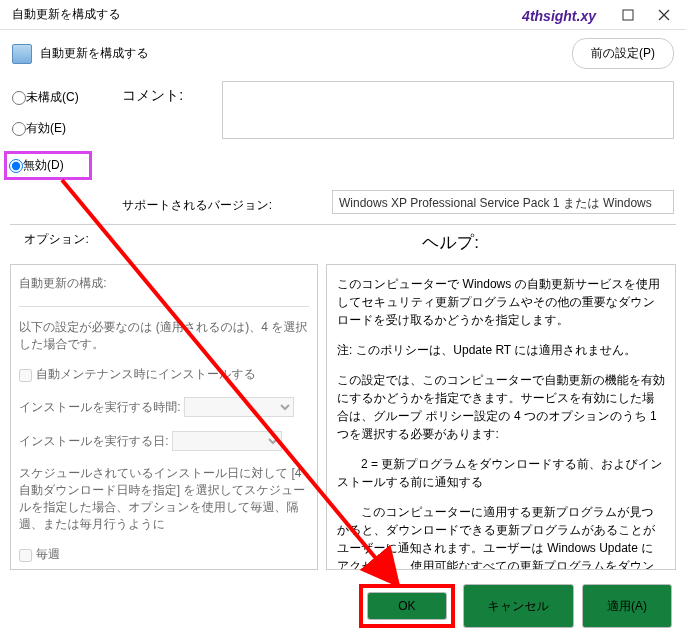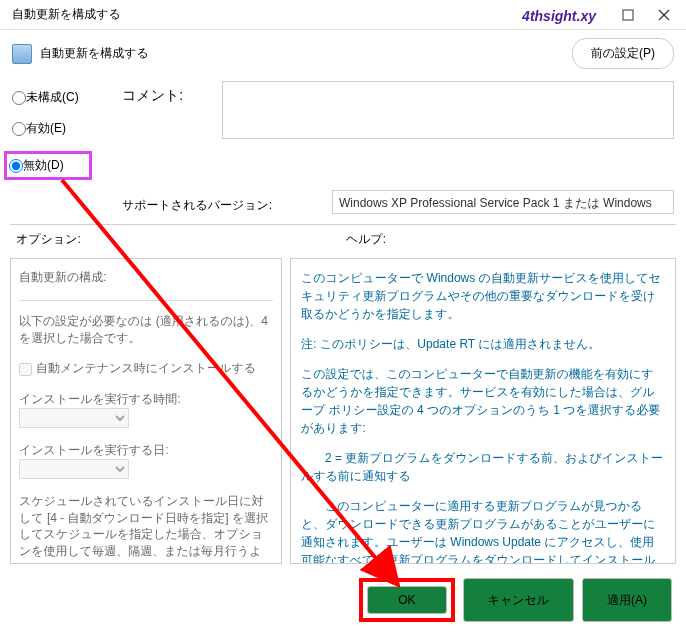--- a/index.html
+++ b/index.html
@@ -25,30 +25,30 @@
 
 .comment-label { width: 100px; font-size: 14px; padding-top: 6px; }
 .comment-area { flex: 1; height: 58px; border: 1px solid #ccc; background: #fff; resize: none; }
 
 .support-row { display: flex; align-items: flex-end; padding: 6px 12px 10px 12px; }
 .support-label { width: 210px; font-size: 12px; }
 .support-text { flex: 1; height: 24px; border: 1px solid #ccc; padding: 4px 6px; font-size: 12px; color: #333; overflow: hidden; line-height: 1.4; }
 
 .divider { height: 1px; background: #d0d0d0; margin: 0 10px; }
 
-.section-labels { display: flex; padding: 6px 16px; }
+.section-labels { display: flex; padding: 6px 24px; gap: 44px; }
 .section-labels .lbl-left { width: 330px; font-size: 12px; }
-.section-labels .lbl-right { font-size: 12px; }
+.section-labels .lbl-right { font-size: 17px; margin-left: 24px; }
 
 .panels { display: flex; padding: 4px 10px; gap: 8px; }
-.panel-left { width: 272px; height: 306px; border: 1px solid #ccc; padding: 10px 8px; overflow: hidden; position: relative; color: #6a6a6a; }
+.panel-left { width: 308px; height: 306px; border: 1px solid #ccc; padding: 10px 8px; overflow: hidden; position: relative; color: #6a6a6a; }
 .panel-left .row { margin-bottom: 14px; line-height: 1.4; }
 .panel-left select { border: 1px solid #ccc; background: #f5f5f5; width: 110px; height: 20px; font-size: 12px; }
 .panel-left input[type=checkbox] { margin-right: 4px; vertical-align: middle; }
-.panel-right { flex: 1; height: 306px; border: 1px solid #ccc; padding: 10px 10px; overflow: hidden; font-size: 12px; line-height: 1.5; color: #0369a1; }
+.panel-right { flex: 1; height: 306px; border: 1px solid #ccc; padding: 10px 10px; overflow: hidden; font-size: 12px; line-height: 1.5; color: #000000; }
 .panel-right p { margin-bottom: 12px; }
 
 .footer { display: flex; justify-content: flex-end; gap: 8px; padding: 10px 14px; }
 .footer button { padding: 6px 24px; background: #15803d; border: 1px solid #bbb; border-radius: 3px; font-size: 12px; }
 .ok-highlight { border: 4px solid #ff0000; padding: 4px; display: inline-block; }
 .ok-highlight button { padding: 6px 30px; }
 
 .arrow-svg { position: absolute; top: 0; left: 0; pointer-events: none; z-index: 100; }
 </style>
 </head>

